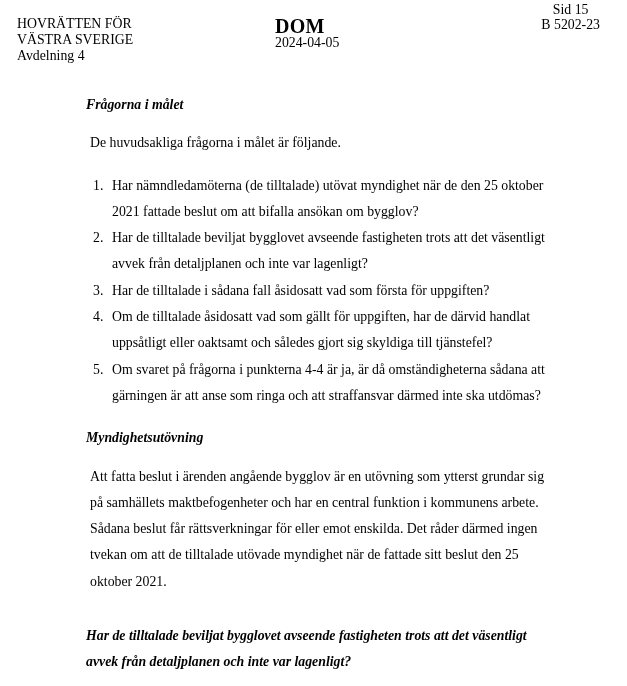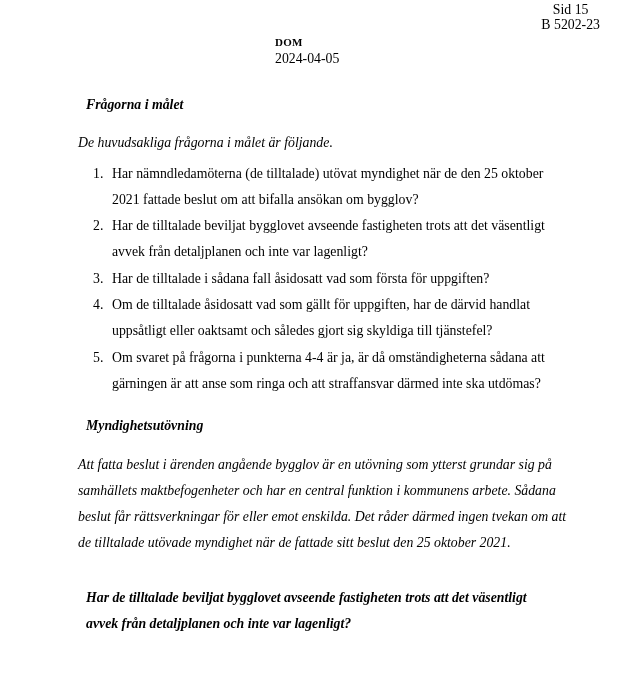--- a/index.html
+++ b/index.html
@@ -28,23 +28,22 @@
   }
   .hdr-center {
     position: absolute;
     left: 275px;
     top: 19px;
     line-height: 15.5px;
     white-space: nowrap;
   }
   .doc-type {
     font-weight: bold;
-    font-size: 11px;
+    font-size: 20px;
     letter-spacing: 0.3px;
-    margin-top: 16px;
   }
   .hdr-right {
     position: absolute;
     right: 27px;
     top: 2px;
     line-height: 15.0px;
     text-align: center;
     white-space: nowrap;
   }
 
@@ -57,38 +56,42 @@
     line-height: 26.3px;
     text-align: left;
   }
   .heading {
     font-weight: bold;
     font-style: italic;
     margin: 12px;
     font-size: inherit;
   }
   .para {
-    margin: 4px;
-    font-style: italic;
+    margin: 16px;
   }
   .intro          { margin-top: 12px; }
   .q-list         { margin: 0; }
   .q-item         { display: flex; }
   .q-num          { flex: 0 0 19px; padding-left: 19px; }
   .q-text         { flex: 1 1 auto; }
   .heading-authority { margin-top: 16px; }
   .para-authority    { margin-top: 12px; }
   .heading-permit    { margin-top: 28px; }
   .para-permit       { margin-top: 12px; }
 </style>
 </head>
 <body>
 
 <div class="page">
 
+  <div class="hdr-left">
+    <div>HOVRÄTTEN FÖR</div>
+    <div>VÄSTRA SVERIGE</div>
+    <div>Avdelning 4</div>
+  </div>
 
   <div class="hdr-center">
     <div class="doc-type">DOM</div>
     <div>2024-04-05</div>
   </div>
 
   <div class="hdr-right">
     <div>Sid 15</div>
     <div>B 5202-23</div>
   </div>

